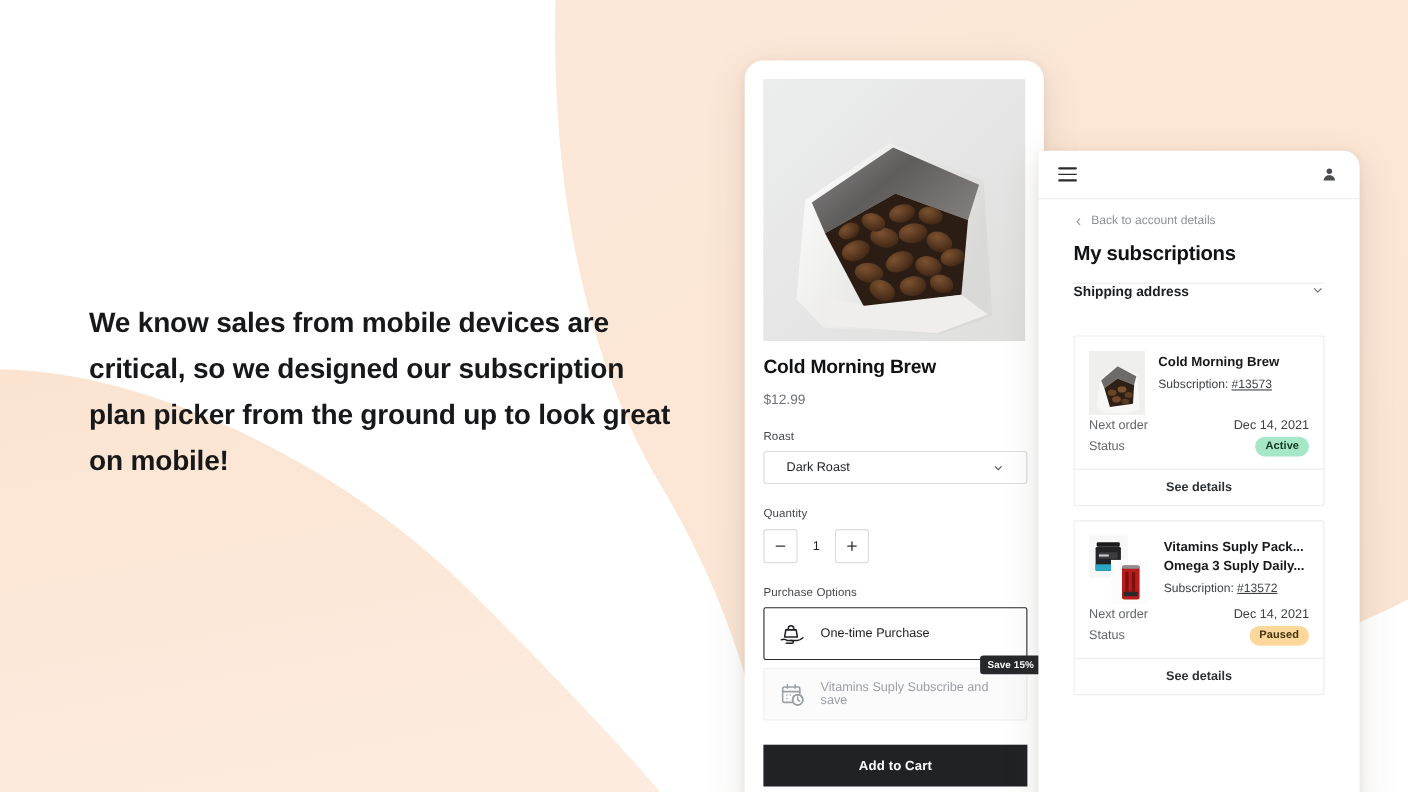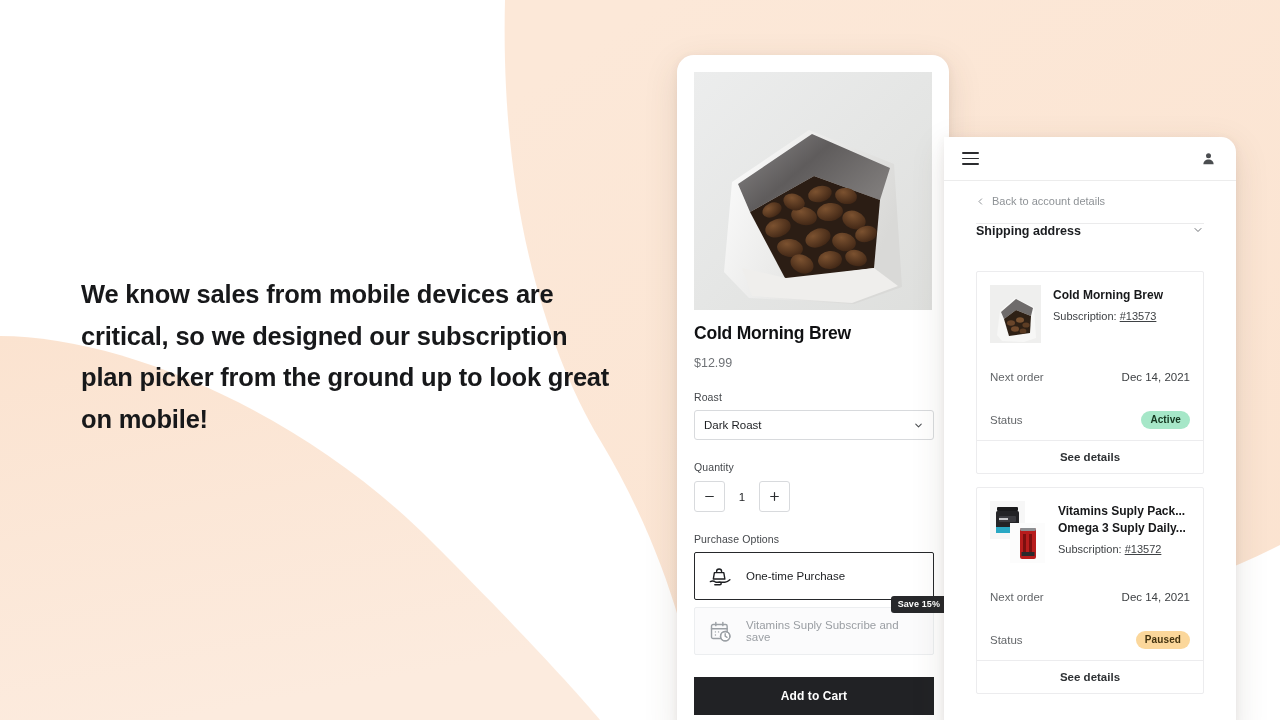--- a/index.html
+++ b/index.html
@@ -108,21 +108,21 @@
     letter-spacing: 0.1px;
   }
 
   .select-box {
     margin-top: 7px;
     height: 30px;
     border: 1px solid #d8dadd;
     border-radius: 3px;
     display: flex;
     align-items: center;
-    padding: 0 9px;
+    padding: 0 20px;
     background: #fff;
   }
   .select-value {
     flex: 1;
     font-size: 11.5px;
     color: #1d1f22;
   }
   .chev { width: 11px; height: 11px; flex: none; }
 
   .qty-row {
@@ -298,21 +298,21 @@
   }
   .sub-id a {
     color: #3f4245;
     text-decoration: underline;
   }
 
   .kv-row {
     display: flex;
     align-items: center;
     justify-content: space-between;
-    margin-top: 28px;
+    margin-top: 4px;
     font-size: 11.5px;
   }
   .kv-key { color: #636669; }
   .kv-val { color: #3d4043; }
 
   .pill {
     font-size: 10px;
     font-weight: 700;
     padding: 3px 9px 4px 9px;
     border-radius: 9px;
@@ -496,20 +496,21 @@
 
   <div class="subs-body">
 
     <div class="back-link">
       <svg class="back-chev" viewBox="0 0 24 24" fill="none" stroke="#8e9296" stroke-width="2.6" stroke-linecap="round" stroke-linejoin="round">
         <polyline points="15 5 8 12 15 19"></polyline>
       </svg>
       <span>Back to account details</span>
     </div>
 
+    <div class="subs-title">My subscriptions</div>
 
     <div class="accordion-row first">
       <span>Shipping address</span>
       <svg class="acc-chev" viewBox="0 0 24 24" fill="none" stroke="#6f7276" stroke-width="2" stroke-linecap="round" stroke-linejoin="round">
         <polyline points="6 9 12 15 18 9"></polyline>
       </svg>
     </div>
 
 
     <div class="sub-card" style="border-top:1px solid #ececee;">

